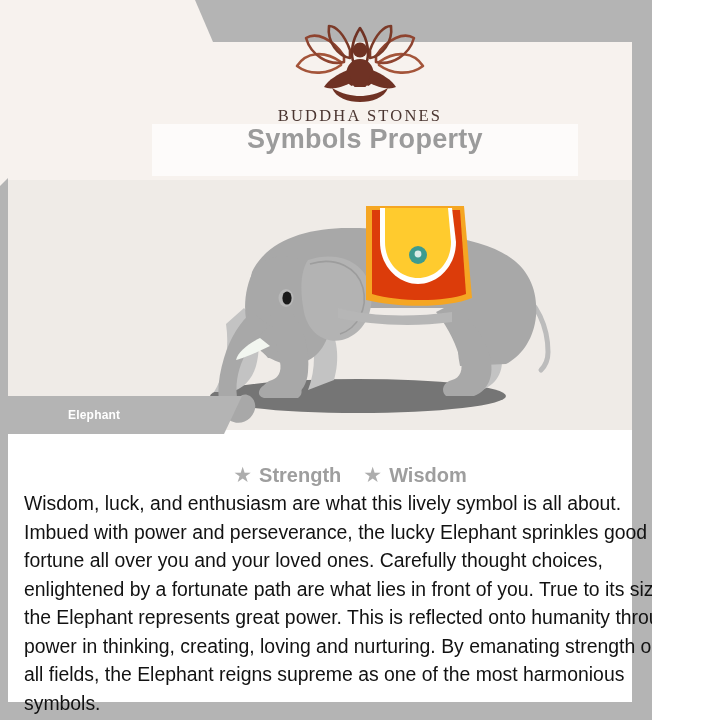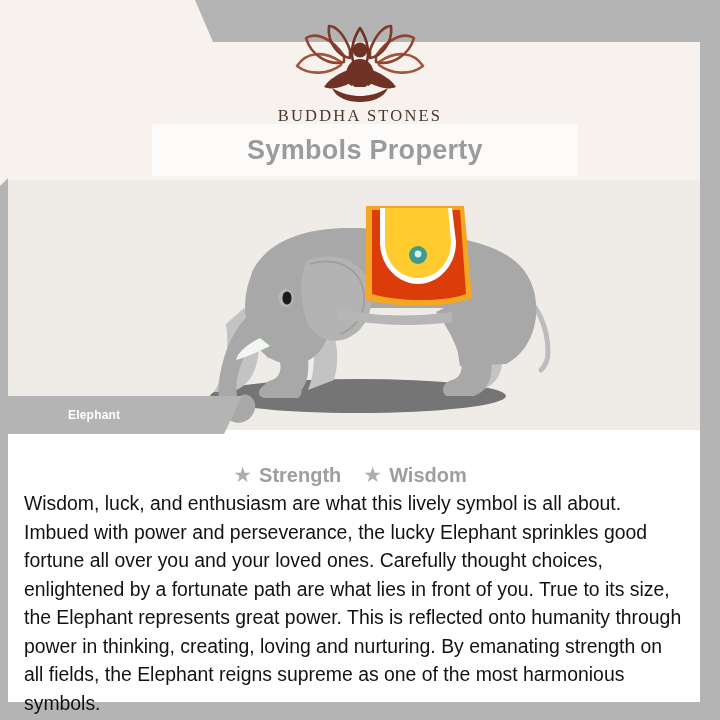--- a/index.html
+++ b/index.html
@@ -2,21 +2,21 @@
 <html><head>
 <meta charset="utf-8">
 <style>
   html, body {
     margin: 0;
     padding: 0;
     background: #ffffff;
   }
   #page {
     position: relative;
-    width: 720px;
+    width: 652px;
     height: 720px;
     overflow: hidden;
     background: #f7f2ee;
     font-family: "Liberation Sans", sans-serif;
   }
 
   
   .frame-top {
     position: absolute;
     top: 0; left: 0; width: 720px; height: 42px;
@@ -67,21 +67,20 @@
     font-weight: 400;
   }
 
   
   .title-banner {
     position: absolute;
     left: 152px; top: 124px;
     width: 426px; height: 52px;
     background: #fdfbfa;
     display: flex;
-    align-items: center;
     justify-content: center;
     z-index: 3;
   }
   .title-banner-text {
     font-size: 27px;
     font-weight: bold;
     color: #9b9b9b;
     letter-spacing: 0.3px;
   }
 

